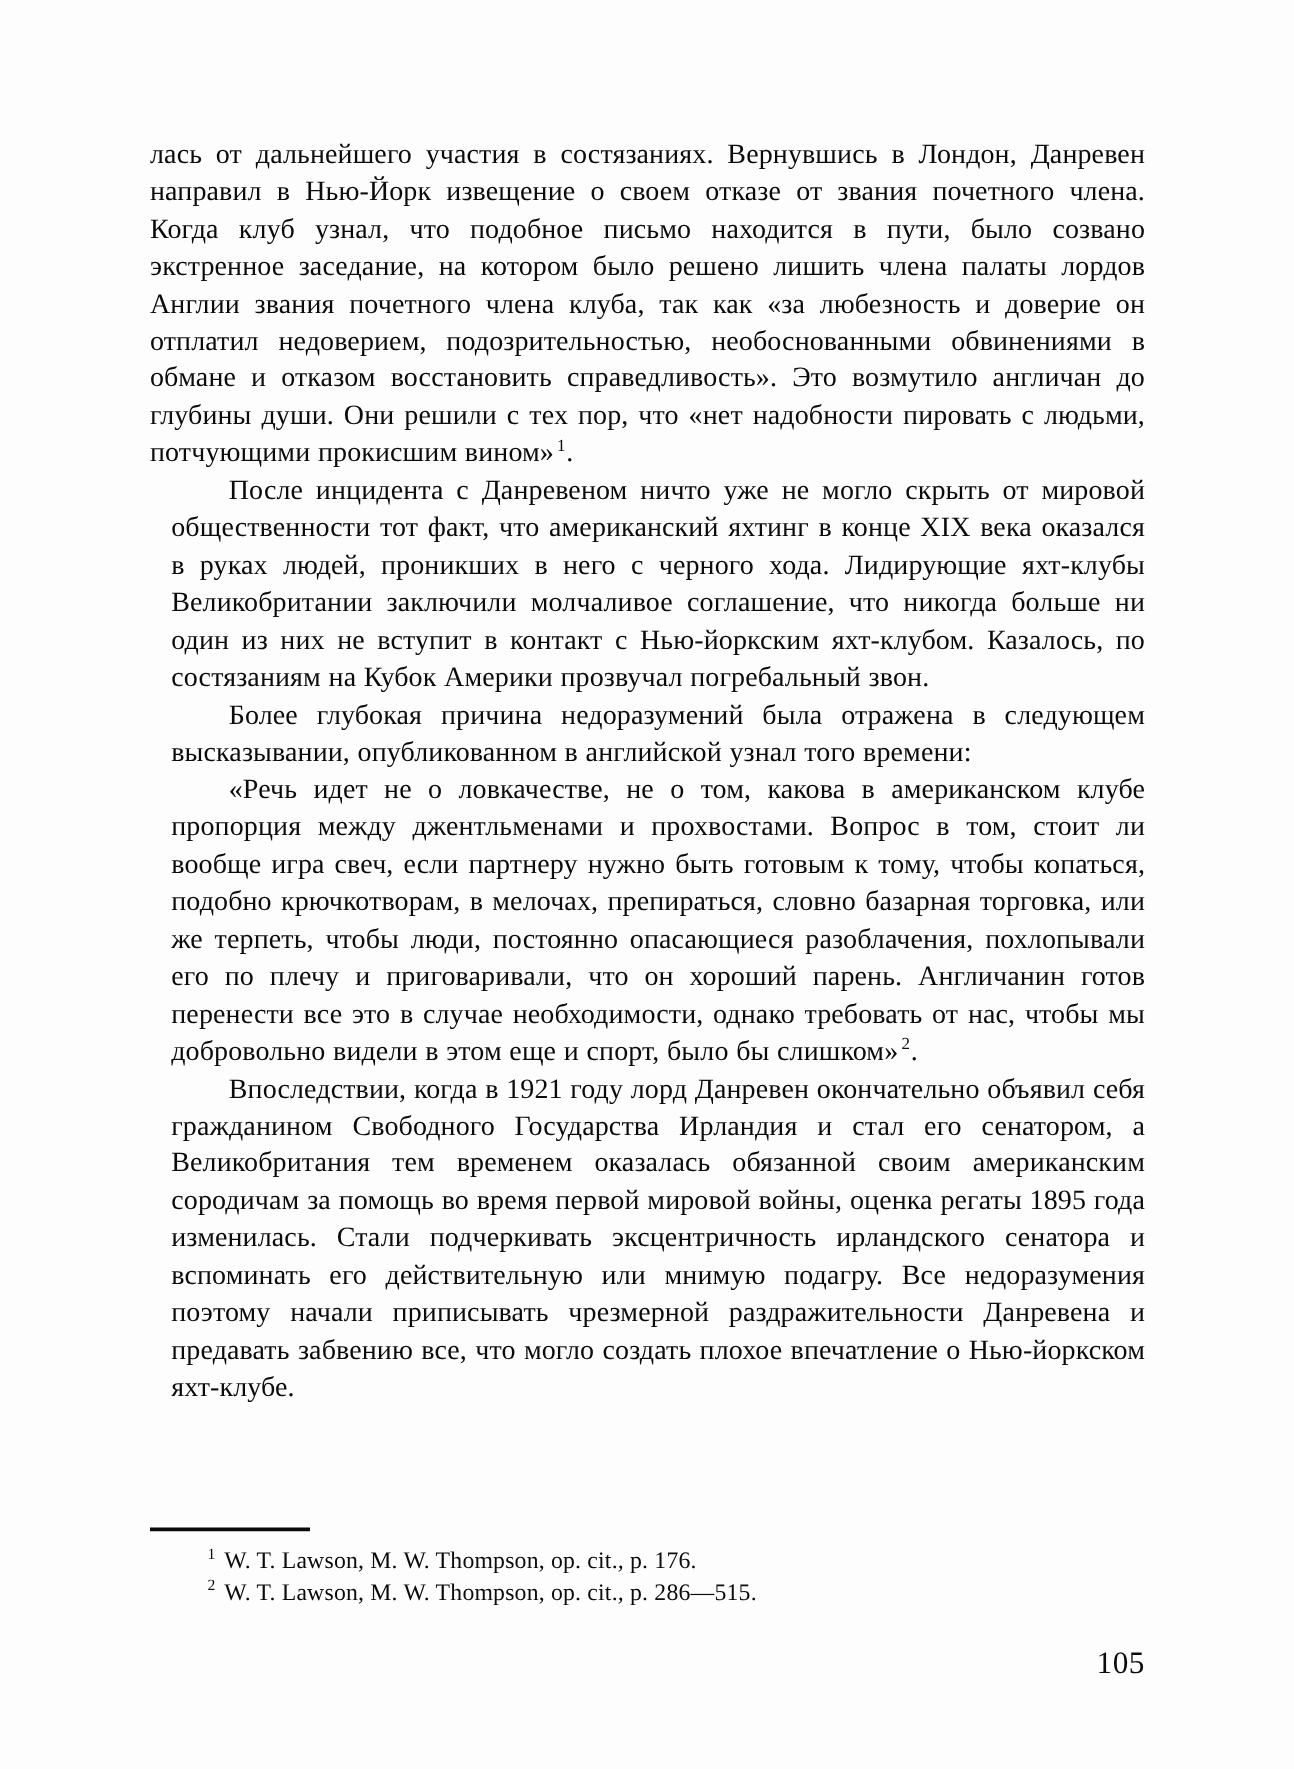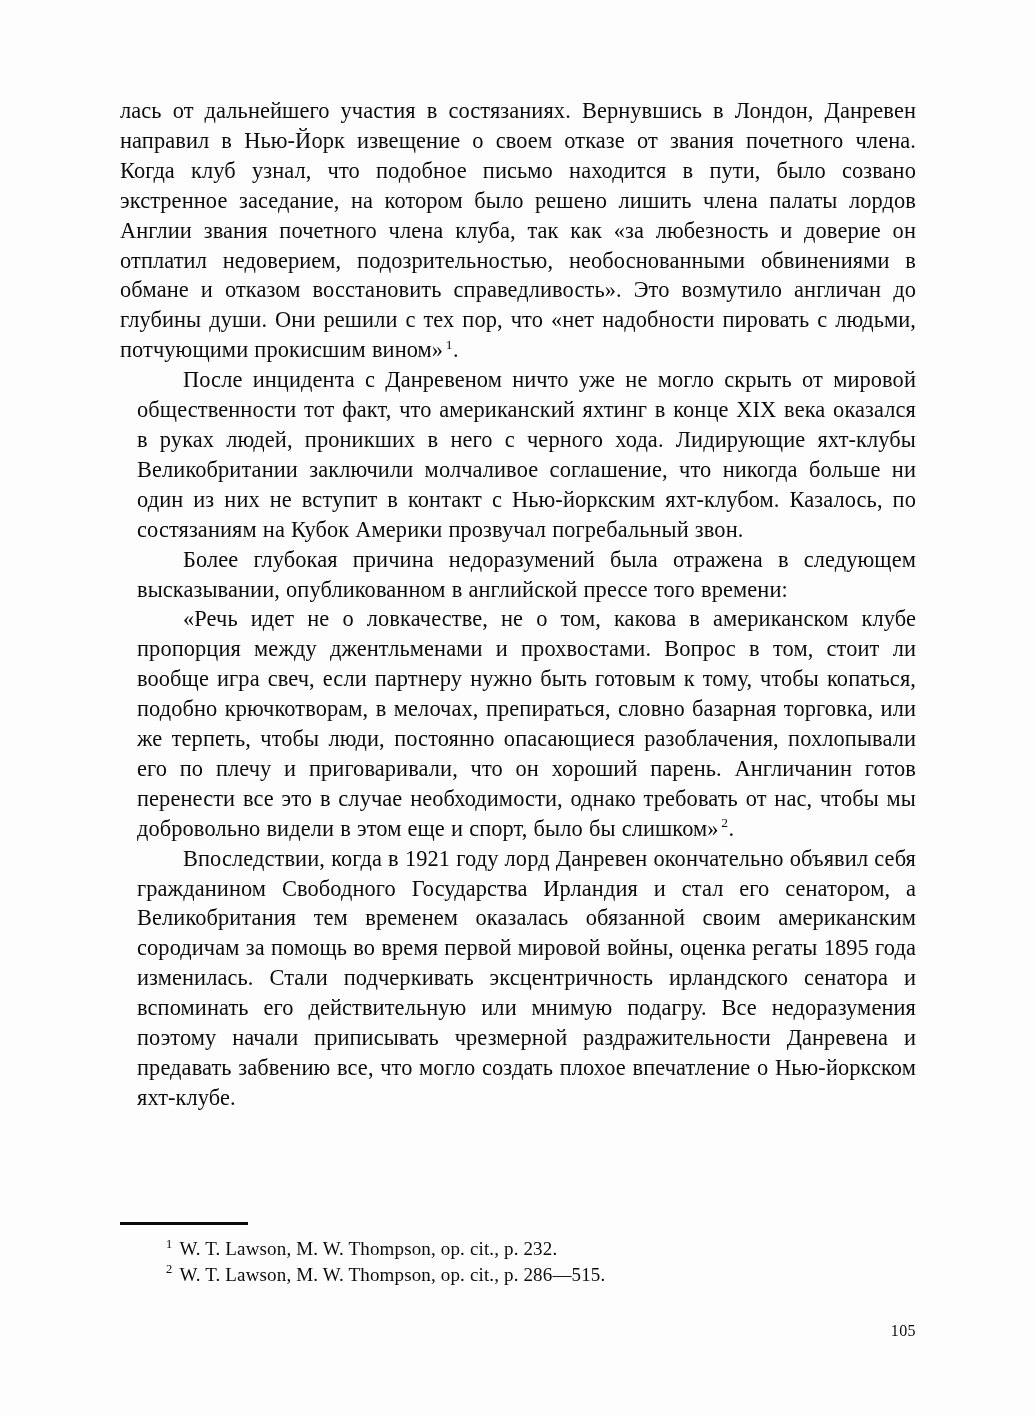--- a/index.html
+++ b/index.html
@@ -20,21 +20,21 @@
     position: relative;
     width: 1035px;
     height: 1415px;
     box-sizing: border-box;
   }
 
   
   .textblock {
     position: absolute;
     left: 120px;
-    top: 96px;
+    top: 108px;
     width: 796px;
   }
 
   .para {
     margin: 0;
     text-align: justify;
     text-justify: inter-word;
     font-size: 22.4px;
     line-height: 29.9px;
     letter-spacing: 0.1px;
@@ -89,47 +89,47 @@
     vertical-align: super;
     line-height: 0;
     margin-right: 7px;
   }
 
   
   .folio {
     position: absolute;
     right: 119px;
     top: 1318px;
-    font-size: 16px;
+    font-size: 25px;
     line-height: 26px;
     letter-spacing: 0.4px;
   }
 </style>
 </head>
 <body>
 
 <div class="page">
 
   <div class="textblock">
 
     <p class="para cont"><span>лась от дальнейшего участия в состязаниях. Вернувшись в Лондон, Данревен направил в Нью-Йорк извещение о своем отказе от звания почетного члена. Когда клуб узнал, что подобное письмо находится в пути, было созвано экстренное заседание, на котором было решено лишить члена палаты лордов Англии звания почетного члена клуба, так как «за любезность и доверие он отплатил недоверием, подозрительностью, необоснованными обвинениями в обмане и отказом восстановить справедливость». Это возмутило англичан до глубины души. Они решили с тех пор, что «нет надобности пировать с людьми, потчующими прокисшим вином»</span><sup class="fn">1</sup><span>.</span></p>
 
     <p class="para indent">После инцидента с Данревеном ничто уже не могло скрыть от мировой общественности тот факт, что американский яхтинг в конце XIX века оказался в руках людей, проникших в него с черного хода. Лидирующие яхт-клубы Великобритании заключили молчаливое соглашение, что никогда больше ни один из них не вступит в контакт с Нью-йоркским яхт-клубом. Казалось, по состязаниям на Кубок Америки прозвучал погребальный звон.</p>
 
-    <p class="para indent">Более глубокая причина недоразумений была отражена в следующем высказывании, опубликованном в английской прессе того времени:</p>
+    <p class="para indent">Более глубокая причина недоразумений была отражена в следующем высказывании, опубликованном в английской узнал того времени:</p>
 
     <p class="para indent"><span>«Речь идет не о ловкачестве, не о том, какова в американском клубе пропорция между джентльменами и прохвостами. Вопрос в том, стоит ли вообще игра свеч, если партнеру нужно быть готовым к тому, чтобы копаться, подобно крючкотворам, в мелочах, препираться, словно базарная торговка, или же терпеть, чтобы люди, постоянно опасающиеся разоблачения, похлопывали его по плечу и приговаривали, что он хороший парень. Англичанин готов перенести все это в случае необходимости, однако требовать от нас, чтобы мы добровольно видели в этом еще и спорт, было бы слишком»</span><sup class="fn">2</sup><span>.</span></p>
 
     <p class="para indent">Впоследствии, когда в 1921 году лорд Данревен окончательно объявил себя гражданином Свободного Государства Ирландия и стал его сенатором, а Великобритания тем временем оказалась обязанной своим американским сородичам за помощь во время первой мировой войны, оценка регаты 1895 года изменилась. Стали подчеркивать эксцентричность ирландского сенатора и вспоминать его действительную или мнимую подагру. Все недоразумения поэтому начали приписывать чрезмерной раздражительности Данревена и предавать забвению все, что могло создать плохое впечатление о Нью-йоркском яхт-клубе.</p>
 
   </div>
 
   <div class="footnotes">
     <div class="fn-rule"></div>
     <ul class="fn-list">
-      <li class="fn-item"><span class="fn-num">1</span><span>W. T. Lawson, M. W. Thompson, op. cit., p. 232.</span></li>
+      <li class="fn-item"><span class="fn-num">1</span><span>W. T. Lawson, M. W. Thompson, op. cit., p. 176.</span></li>
       <li class="fn-item"><span class="fn-num">2</span><span>W. T. Lawson, M. W. Thompson, op. cit., p. 286—515.</span></li>
     </ul>
   </div>
 
   <div class="folio">105</div>
 
 </div>
 
 </body></html>

